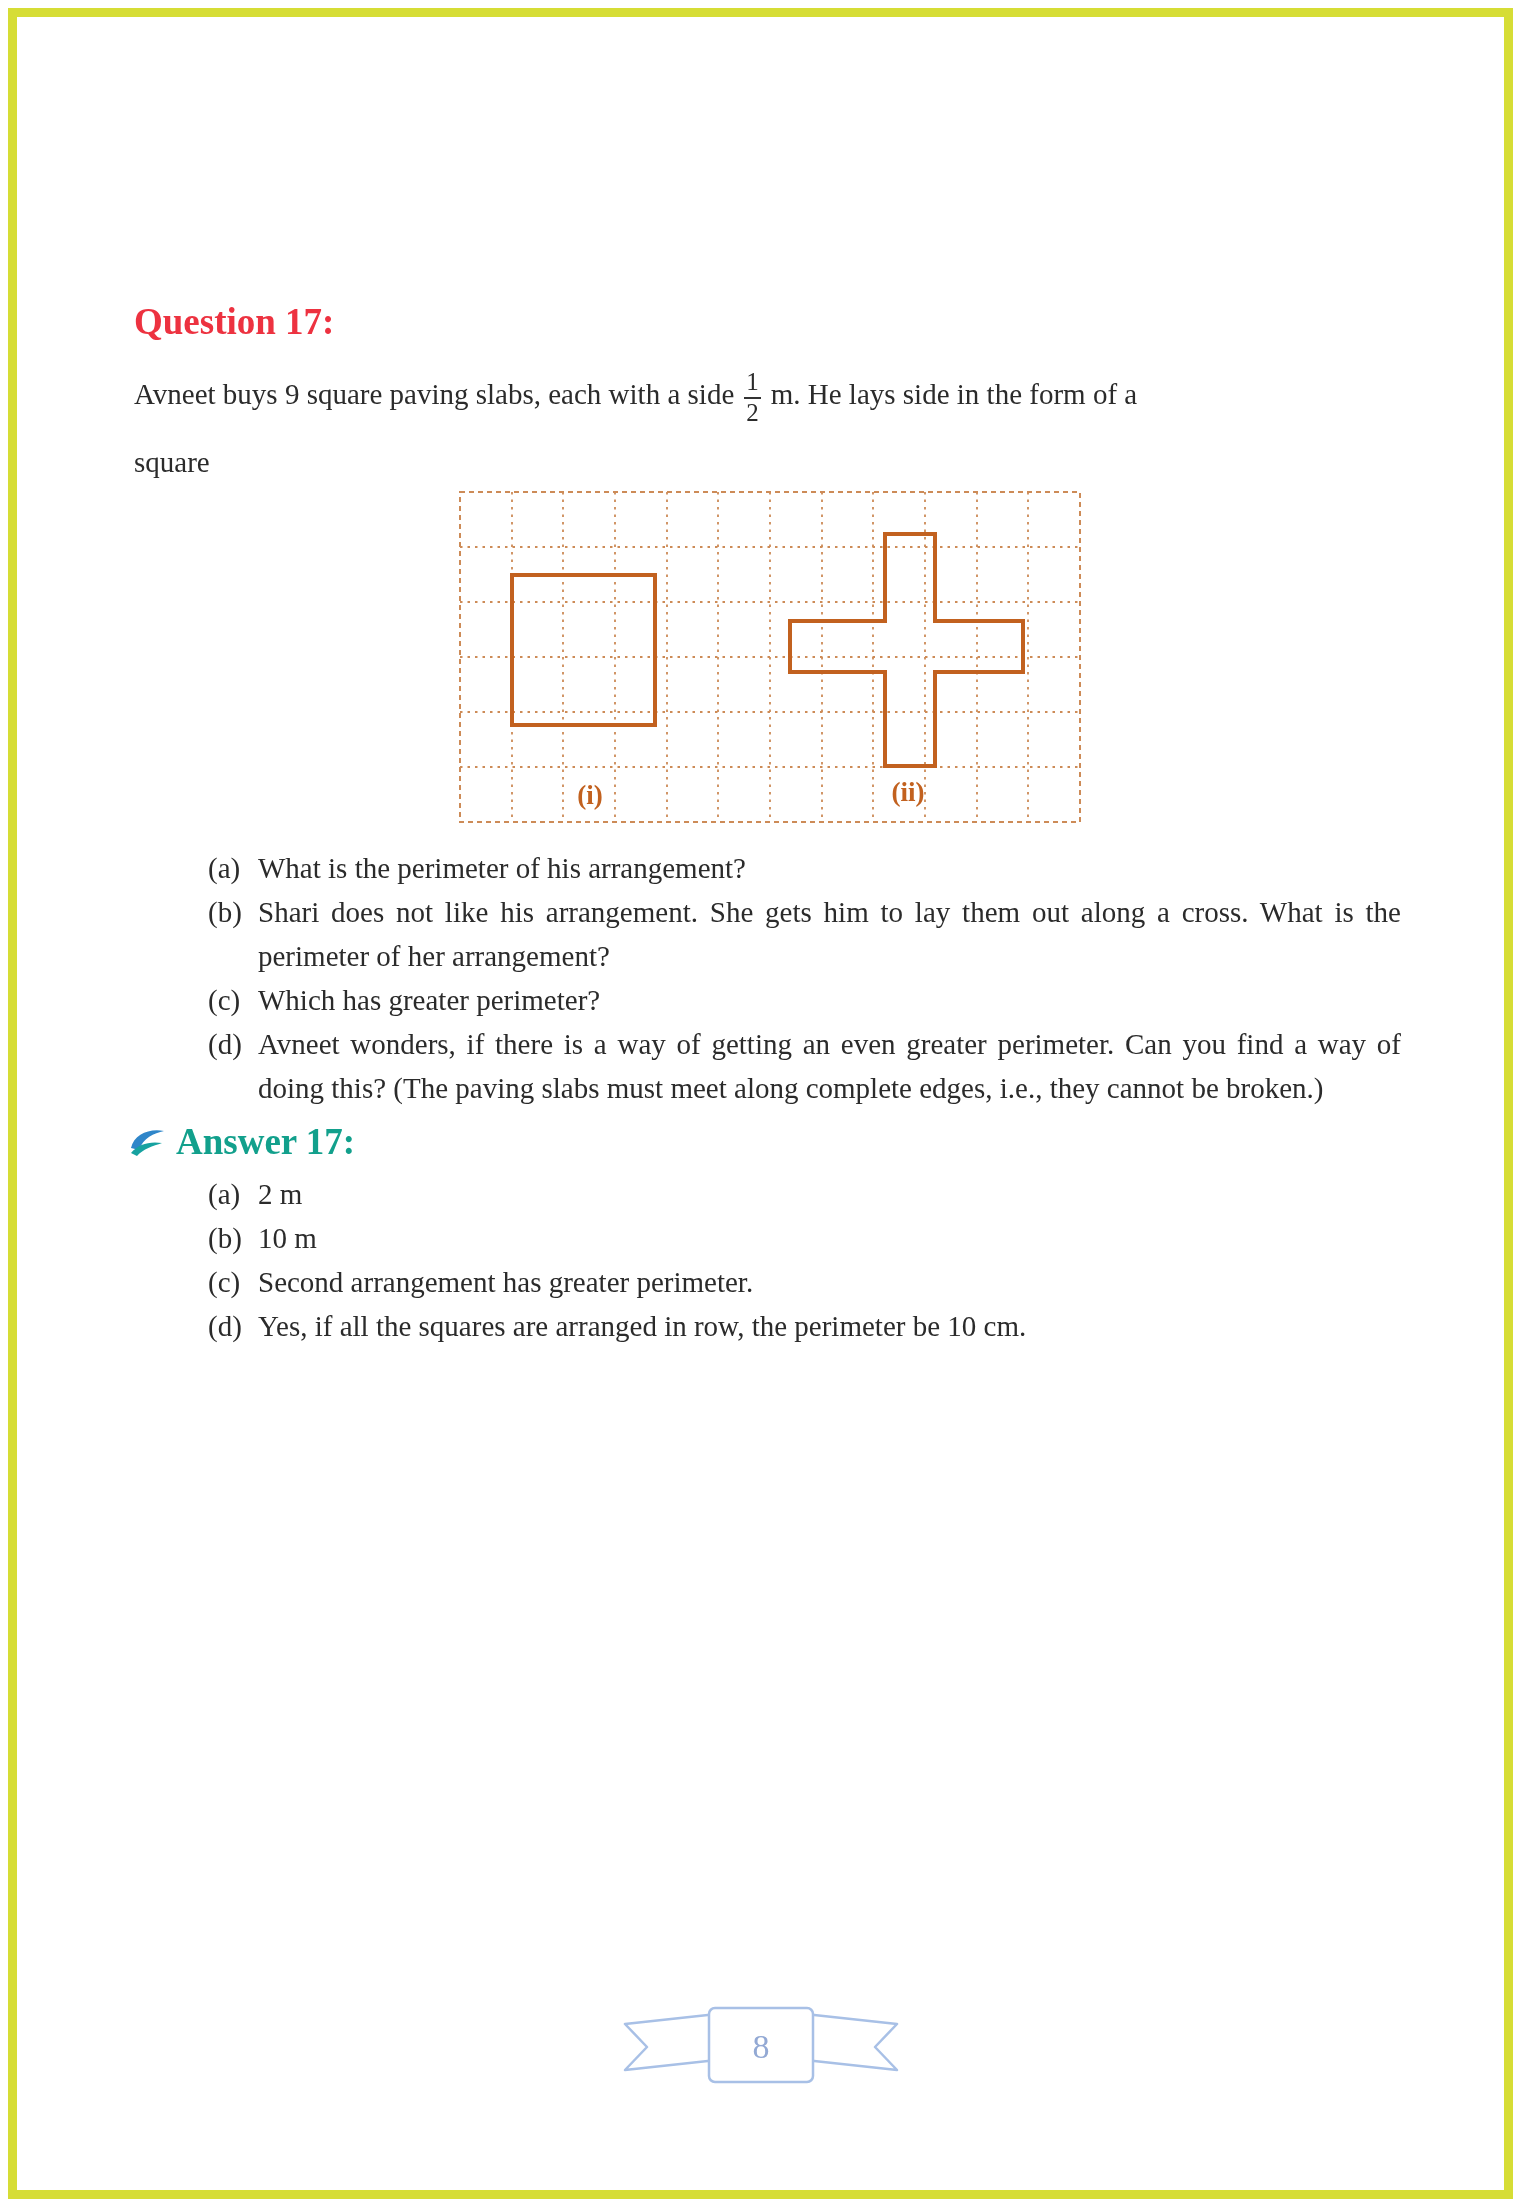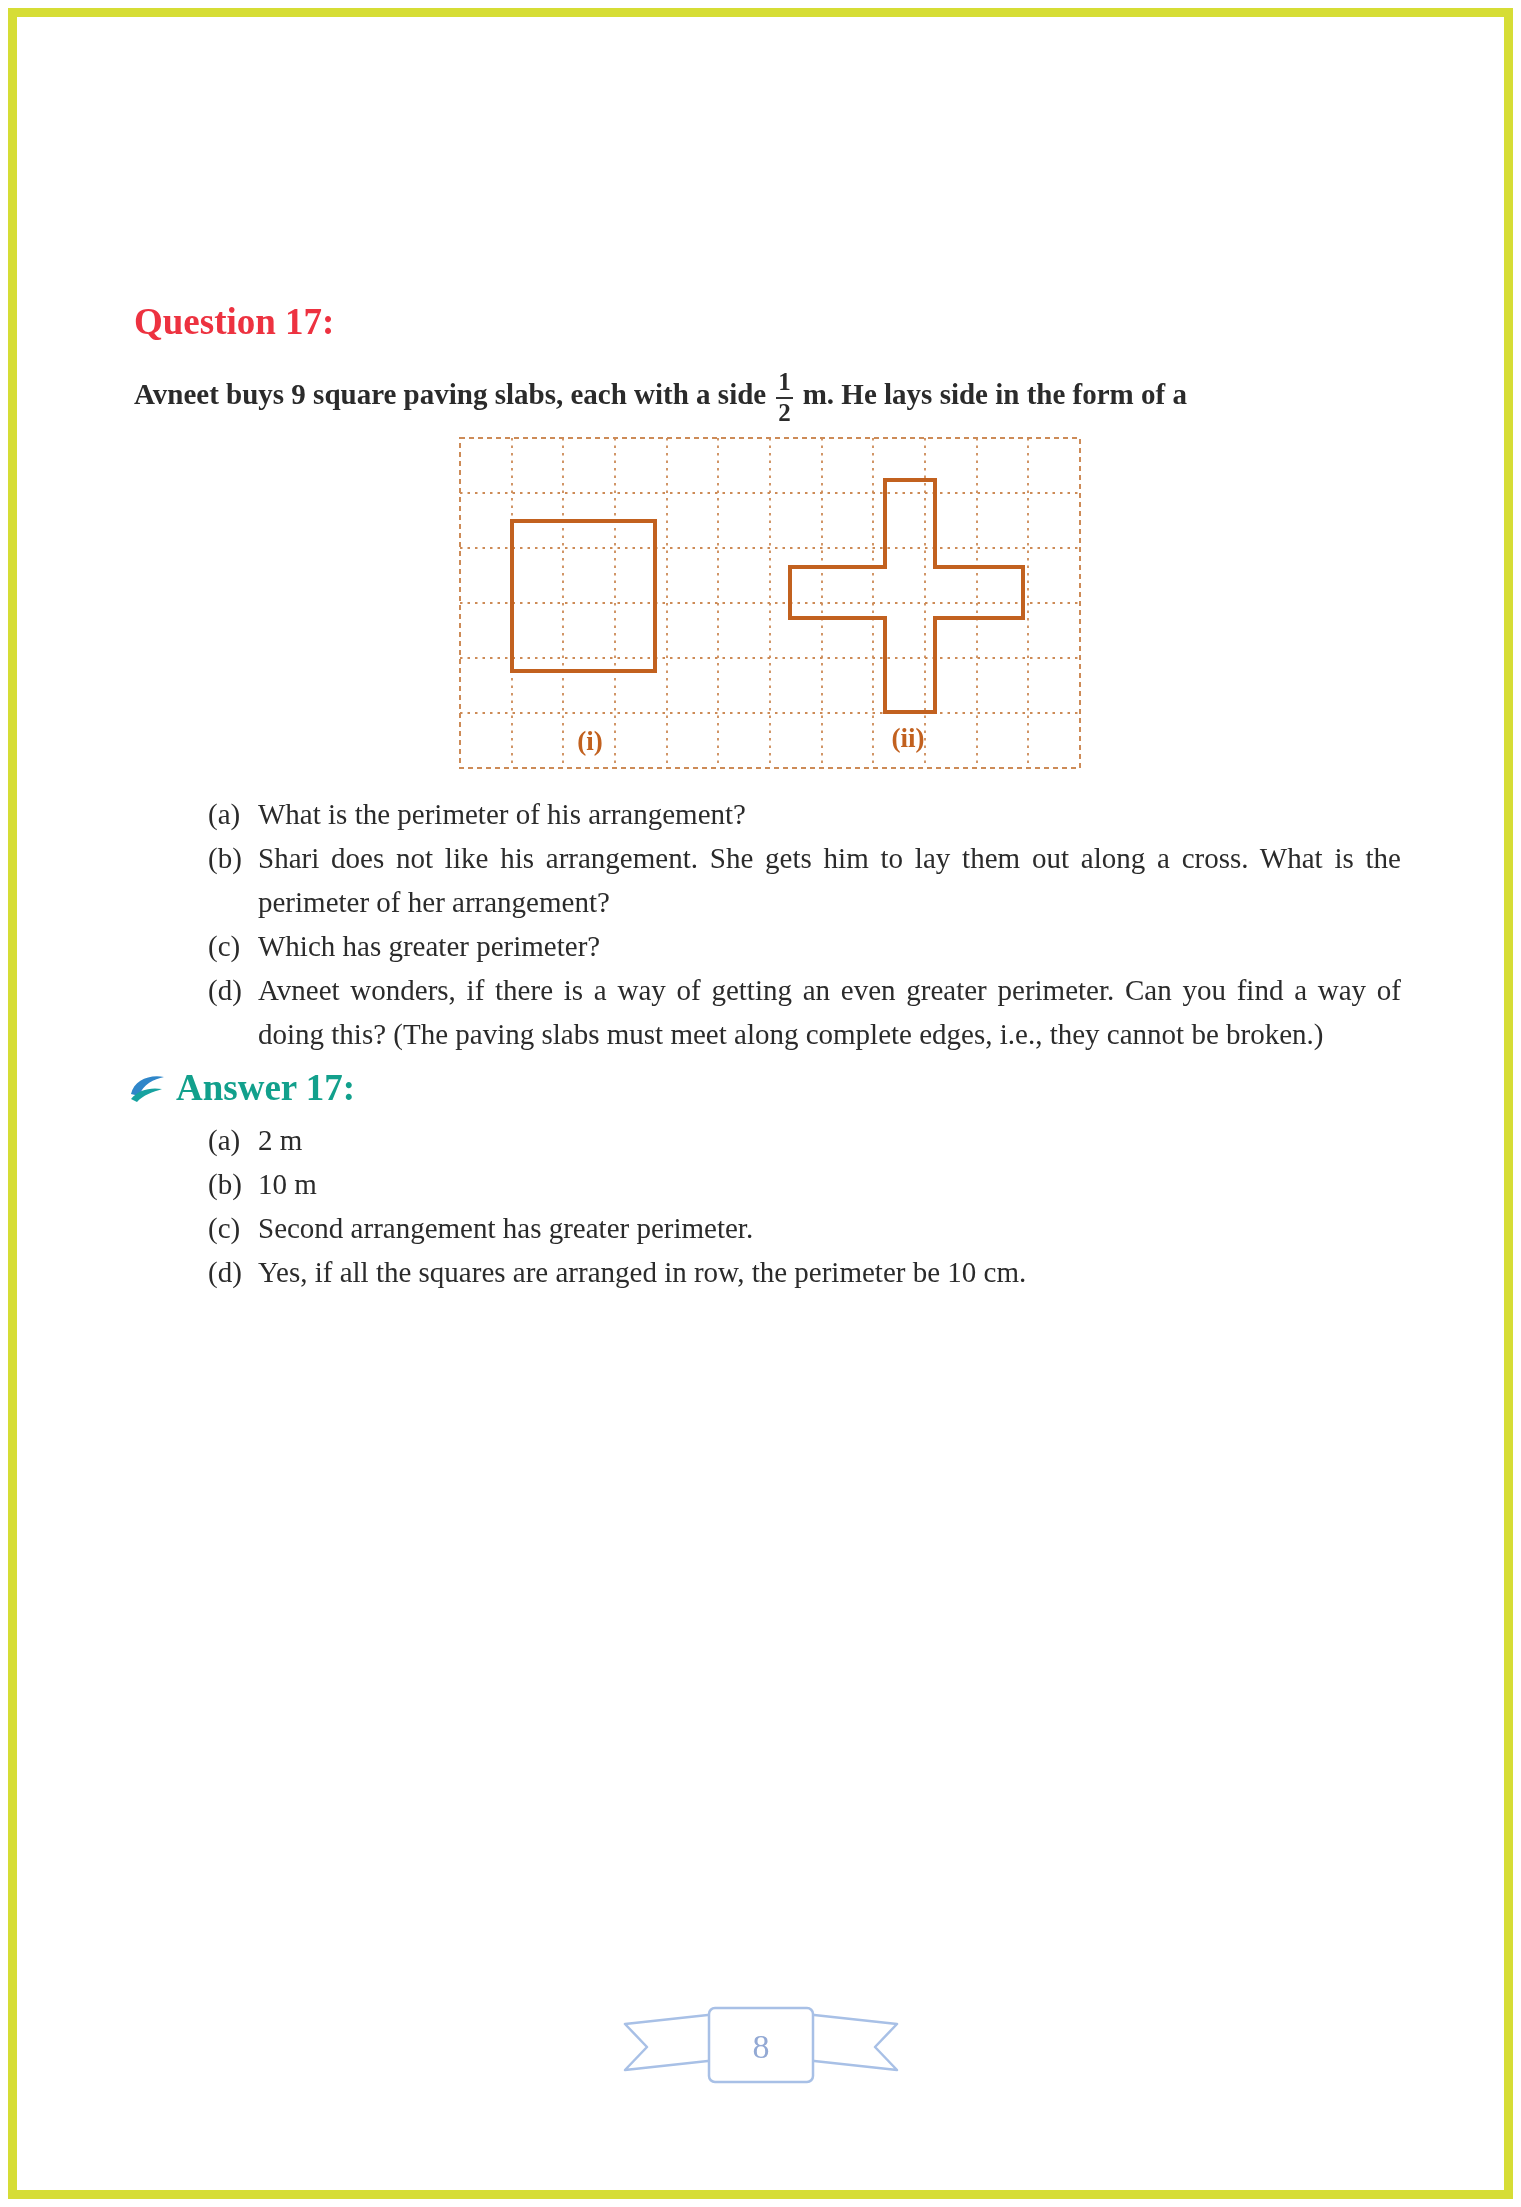--- a/index.html
+++ b/index.html
@@ -24,21 +24,20 @@
     margin:0;
     color:#ed3240;
     font-size:37px;
     font-weight:bold;
     line-height:44px;
   }
   .intro{
     margin-top:24px;
     font-size:29px;
     line-height:40px;
-    font-weight:bold;
   }
   .fraction{
     display:inline-flex;
     flex-direction:column;
     align-items:center;
     vertical-align:middle;
     font-size:25px;
     line-height:1.15;
     margin:0 10px;
   }
@@ -93,20 +92,21 @@
   <div class="content">
 
     <h2 class="q-heading">Question 17:</h2>
 
     <div class="intro">
       <span>Avneet buys 9 square paving slabs, each with a side</span><span class="fraction">
           <span class="num">1</span>
           <span class="den">2</span>
         </span><span>m. He lays side in the form of a</span>
     </div>
+    <div class="intro-line2">square</div>
 
     <div class="figure">
       <svg width="624" height="334" viewBox="-2 -2 624 334">
         <g stroke="#cd8b57" stroke-width="1.8" stroke-dasharray="2.5 5" fill="none">
           <line x1="52" y1="0" x2="52" y2="330"></line>
           <line x1="103" y1="0" x2="103" y2="330"></line>
           <line x1="155" y1="0" x2="155" y2="330"></line>
           <line x1="207" y1="0" x2="207" y2="330"></line>
           <line x1="258" y1="0" x2="258" y2="330"></line>
           <line x1="310" y1="0" x2="310" y2="330"></line>

